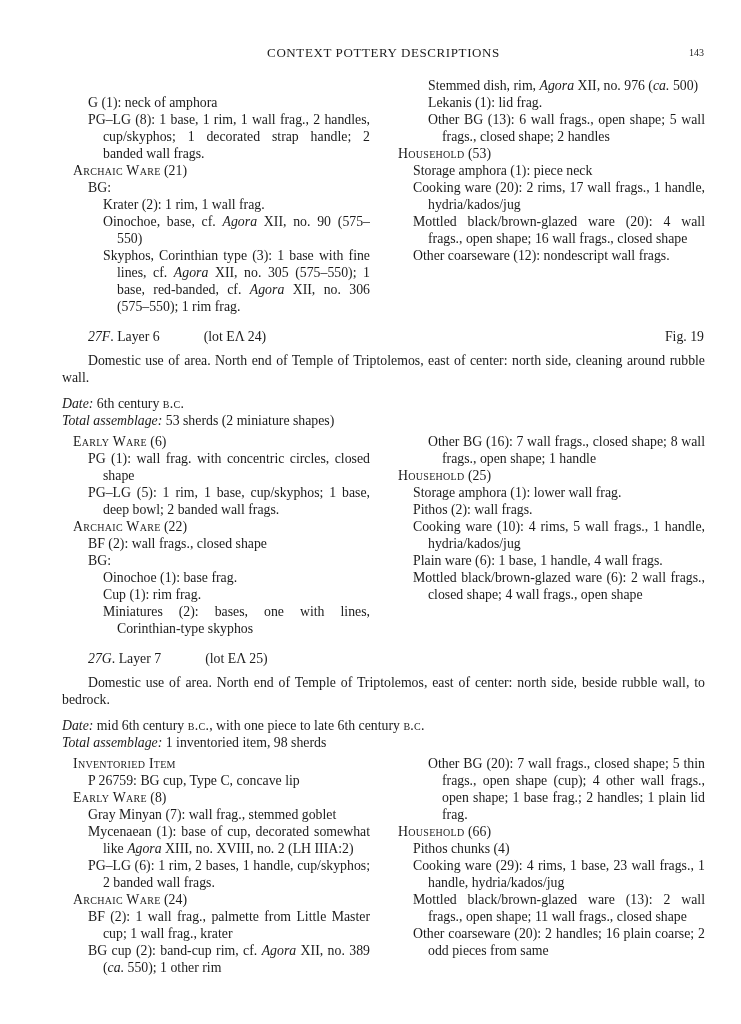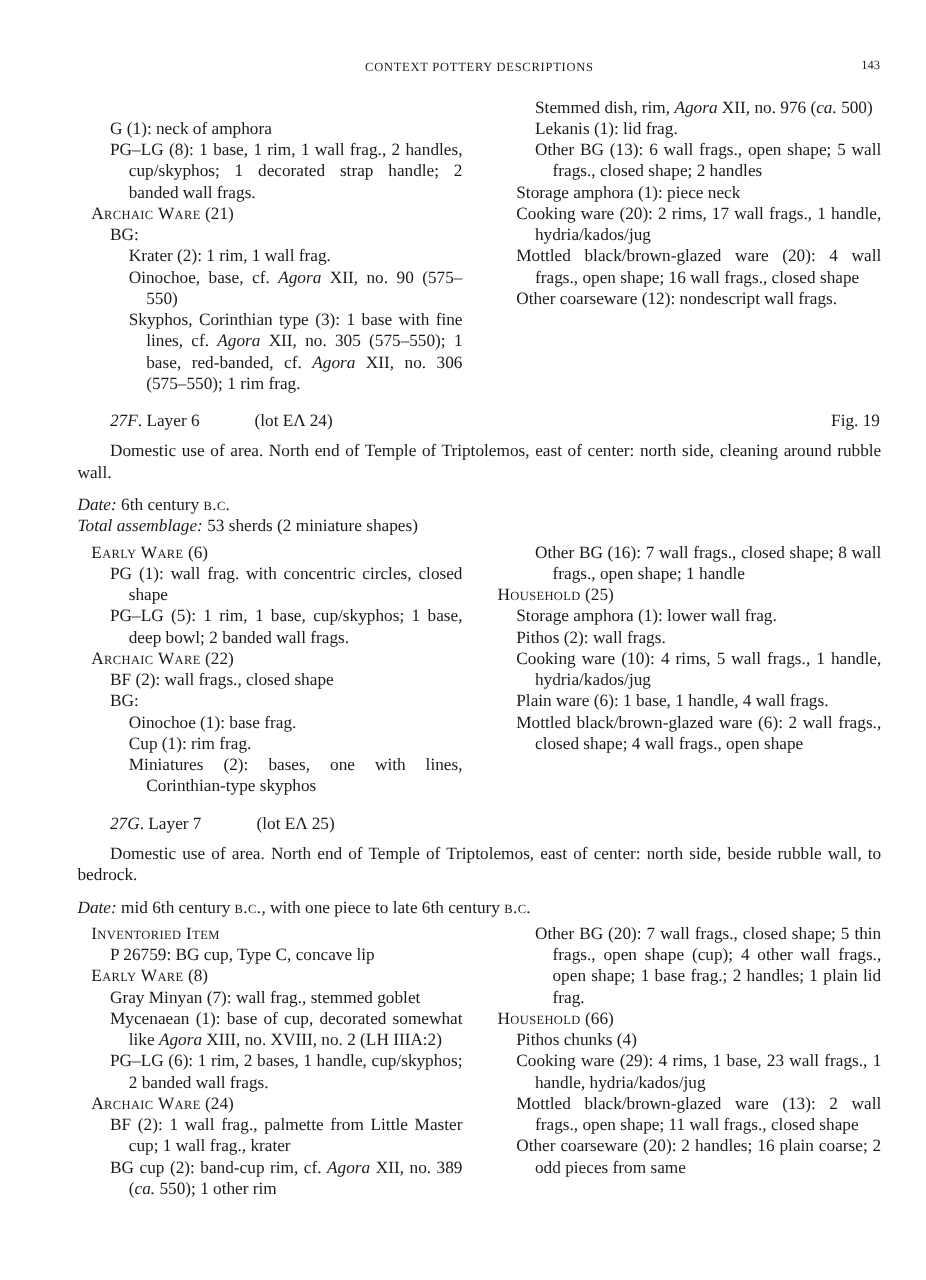--- a/index.html
+++ b/index.html
@@ -21,21 +21,21 @@
     left: 62px;
     top: 44px;
     width: 643px;
   }
   .running-head {
     position: relative;
     text-align: center;
     height: 17px;
   }
   .rh-title {
-    font-size: 10px;
+    font-size: 13px;
     letter-spacing: 0.6px;
   }
   .rh-num {
     position: absolute;
     right: 1px;
     top: 0;
     font-size: 10px;
   }
   .columns {
     display: flex;
@@ -88,20 +88,21 @@
           <p class="entry e1"><span class="r-sc">Archaic Ware</span><span> (21)</span></p>
           <p class="entry e2"><span>BG:</span></p>
           <p class="entry e3"><span>Krater (2): 1 rim, 1 wall frag.</span></p>
           <p class="entry e3"><span>Oinochoe, base, cf. </span><span class="r-i">Agora</span><span> XII, no. 90 (575–550)</span></p>
           <p class="entry e3"><span>Skyphos, Corinthian type (3): 1 base with fine lines, cf. </span><span class="r-i">Agora</span><span> XII, no. 305 (575–550); 1 base, red-banded, cf. </span><span class="r-i">Agora</span><span> XII, no. 306 (575–550); 1 rim frag.</span></p>
         </div>
       <div class="col col-right">
           <p class="entry e3"><span>Stemmed dish, rim, </span><span class="r-i">Agora</span><span> XII, no. 976 (</span><span class="r-i">ca.</span><span> 500)</span></p>
           <p class="entry e3"><span>Lekanis (1): lid frag.</span></p>
           <p class="entry e3"><span>Other BG (13): 6 wall frags., open shape; 5 wall frags., closed shape; 2 handles</span></p>
+          <p class="entry e1"><span class="r-sc">Household</span><span> (53)</span></p>
           <p class="entry e2"><span>Storage amphora (1): piece neck</span></p>
           <p class="entry e2"><span>Cooking ware (20): 2 rims, 17 wall frags., 1 handle, hydria/kados/jug</span></p>
           <p class="entry e2"><span>Mottled black/brown-glazed ware (20): 4 wall frags., open shape; 16 wall frags., closed shape</span></p>
           <p class="entry e2"><span>Other coarseware (12): nondescript wall frags.</span></p>
         </div>
     </div>
 
     <section class="sec">
       <div class="sec-head">
         <span class="sh-id"><span class="r-bi">27F</span><span>. Layer 6</span></span>
@@ -139,20 +140,21 @@
 
     <section class="sec">
       <div class="sec-head">
         <span class="sh-id"><span class="r-bi">27G</span><span>. Layer 7</span></span>
         <span class="sh-lot">(lot ΕΛ 25)</span>
         <span class="sh-fig"></span>
       </div>
       <p class="sec-para">Domestic use of area. North end of Temple of Triptolemos, east of center: north side, beside rubble wall, to bedrock.</p>
       <div class="meta-block">
         <p class="meta-line"><span class="r-i">Date:</span><span> mid 6th century </span><span class="r-sc">b.c.</span><span>, with one piece to late 6th century </span><span class="r-sc">b.c.</span></p>
+        <p class="meta-line"><span class="r-i">Total assemblage:</span><span> 1 inventoried item, 98 sherds</span></p>
       </div>
       <div class="columns cols-gap">
         <div class="col col-left">
             <p class="entry e1"><span class="r-sc">Inventoried Item</span></p>
             <p class="entry e2"><span>P 26759: BG cup, Type C, concave lip</span></p>
             <p class="entry e1"><span class="r-sc">Early Ware</span><span> (8)</span></p>
             <p class="entry e2"><span>Gray Minyan (7): wall frag., stemmed goblet</span></p>
             <p class="entry e2"><span>Mycenaean (1): base of cup, decorated somewhat like </span><span class="r-i">Agora</span><span> XIII, no. XVIII, no. 2 (LH IIIA:2)</span></p>
             <p class="entry e2"><span>PG–LG (6): 1 rim, 2 bases, 1 handle, cup/skyphos; 2 banded wall frags.</span></p>
             <p class="entry e1"><span class="r-sc">Archaic Ware</span><span> (24)</span></p>

